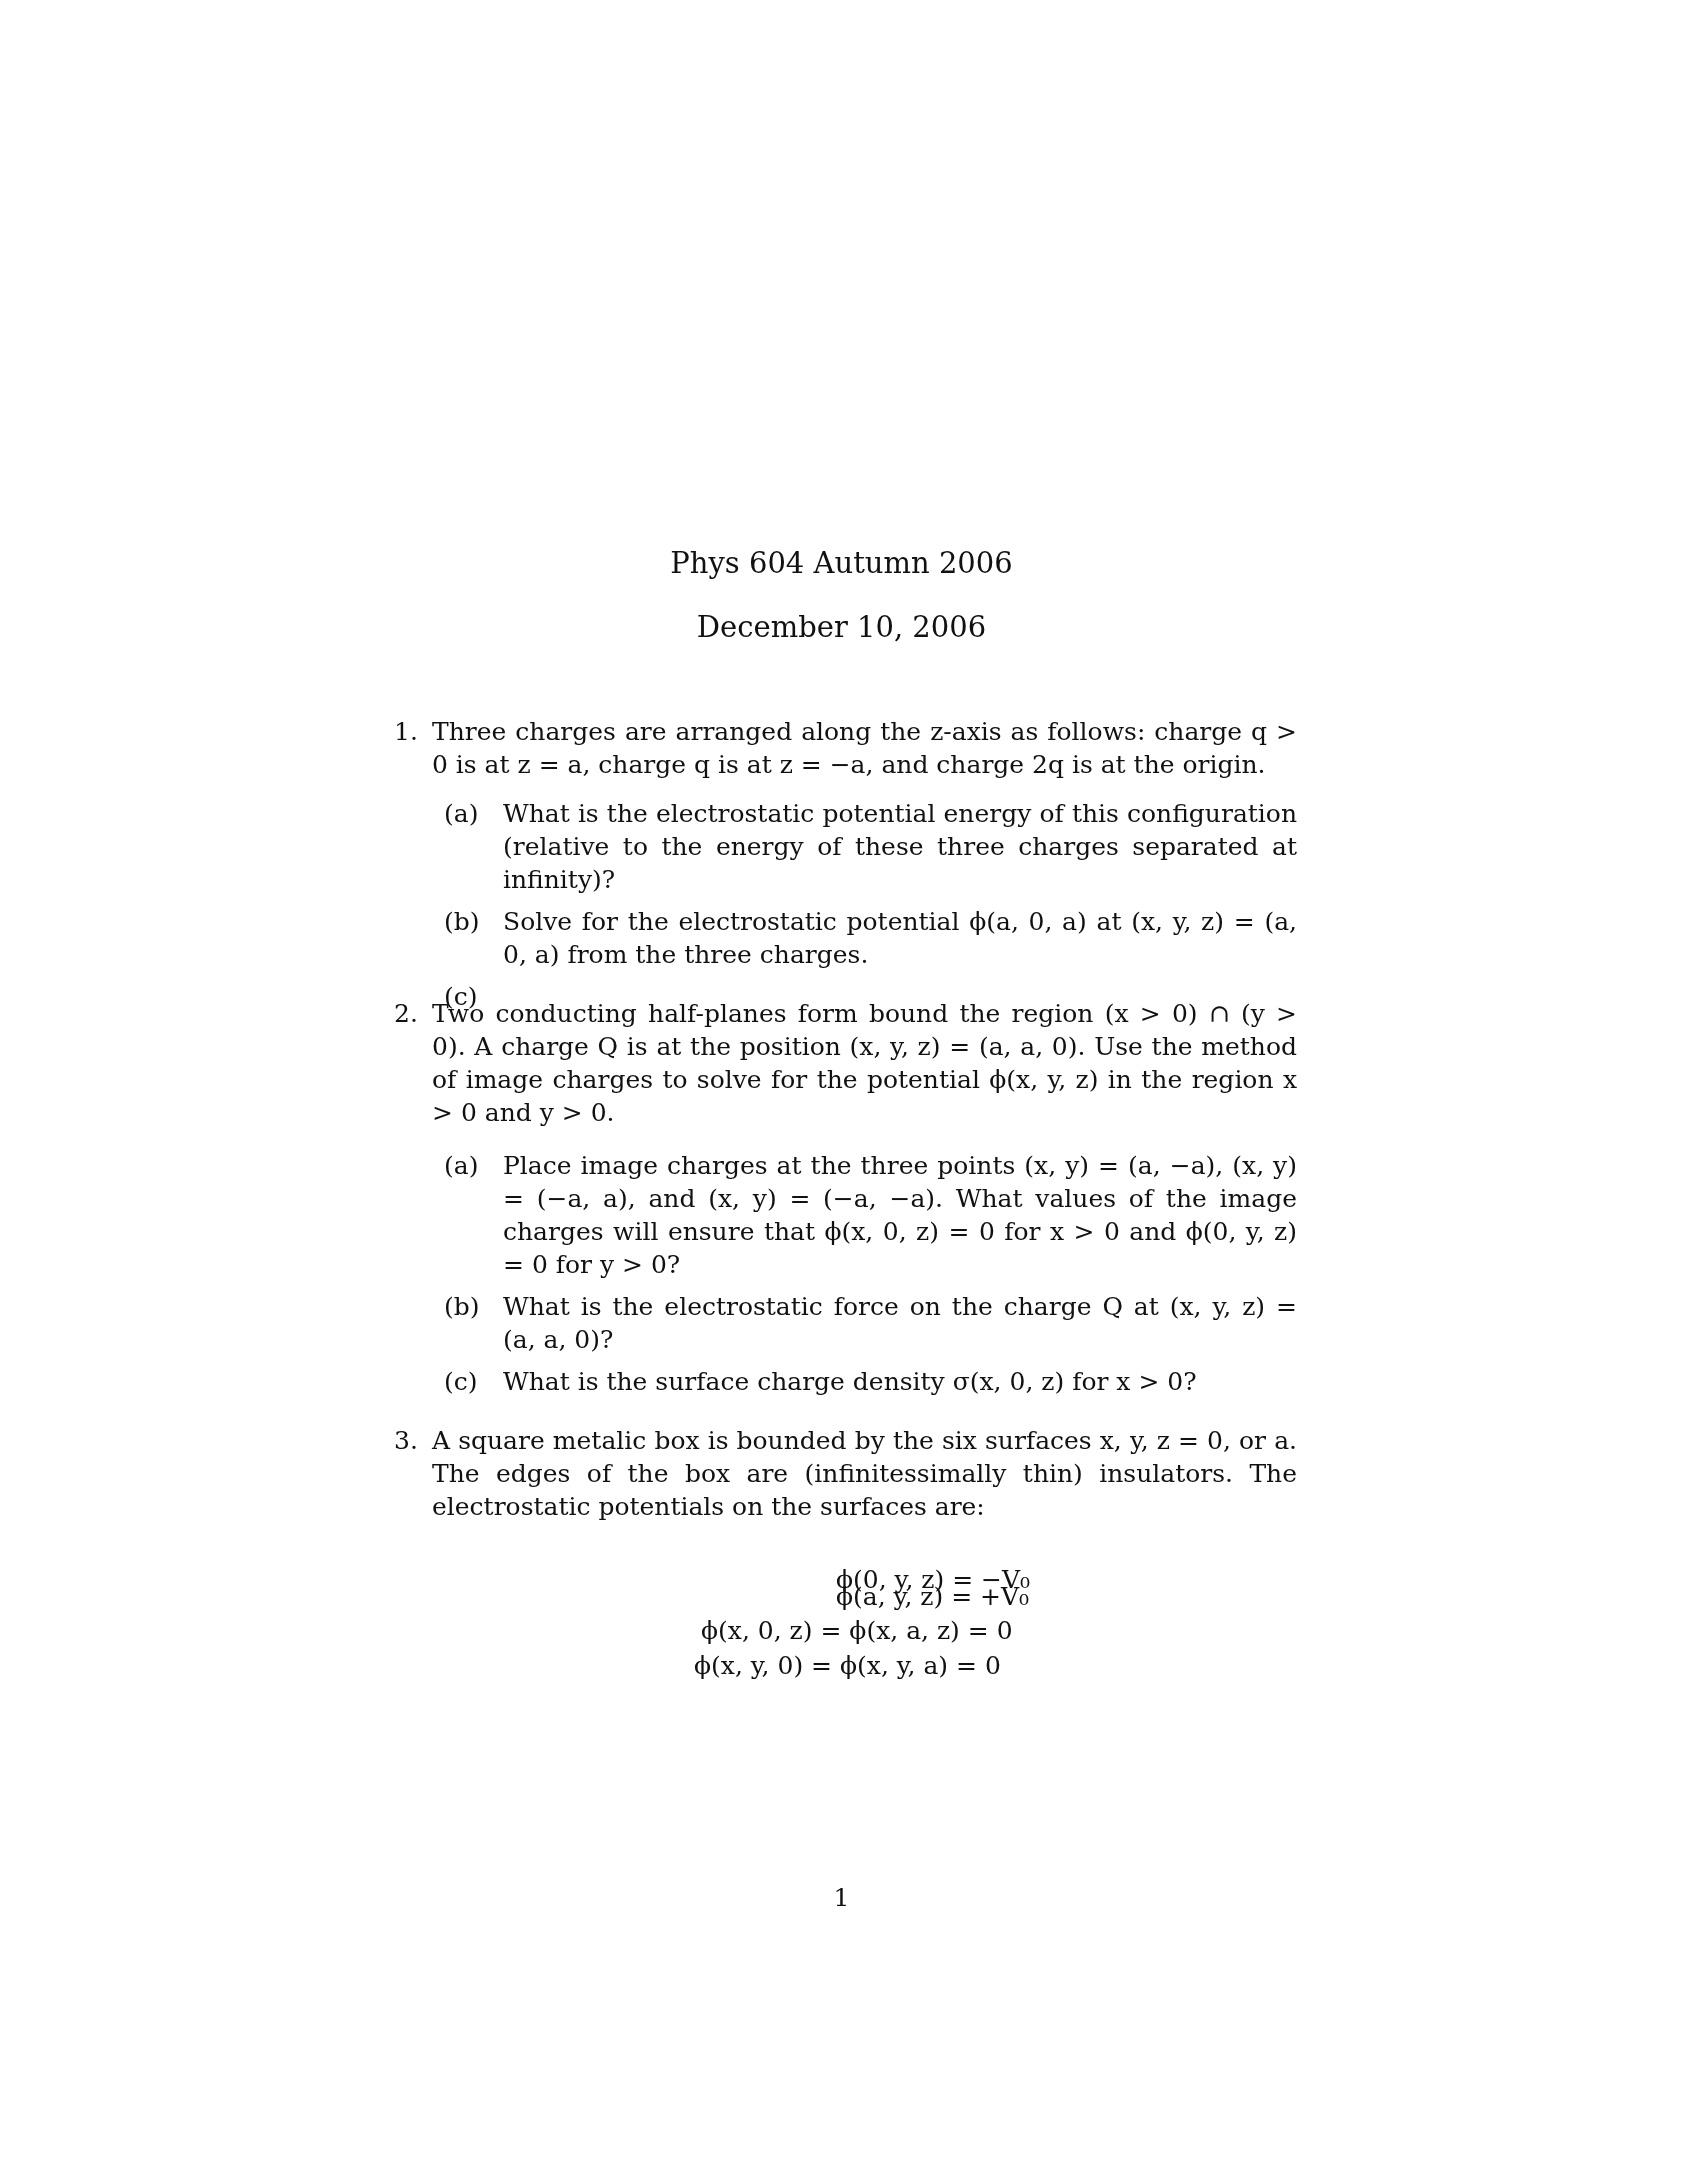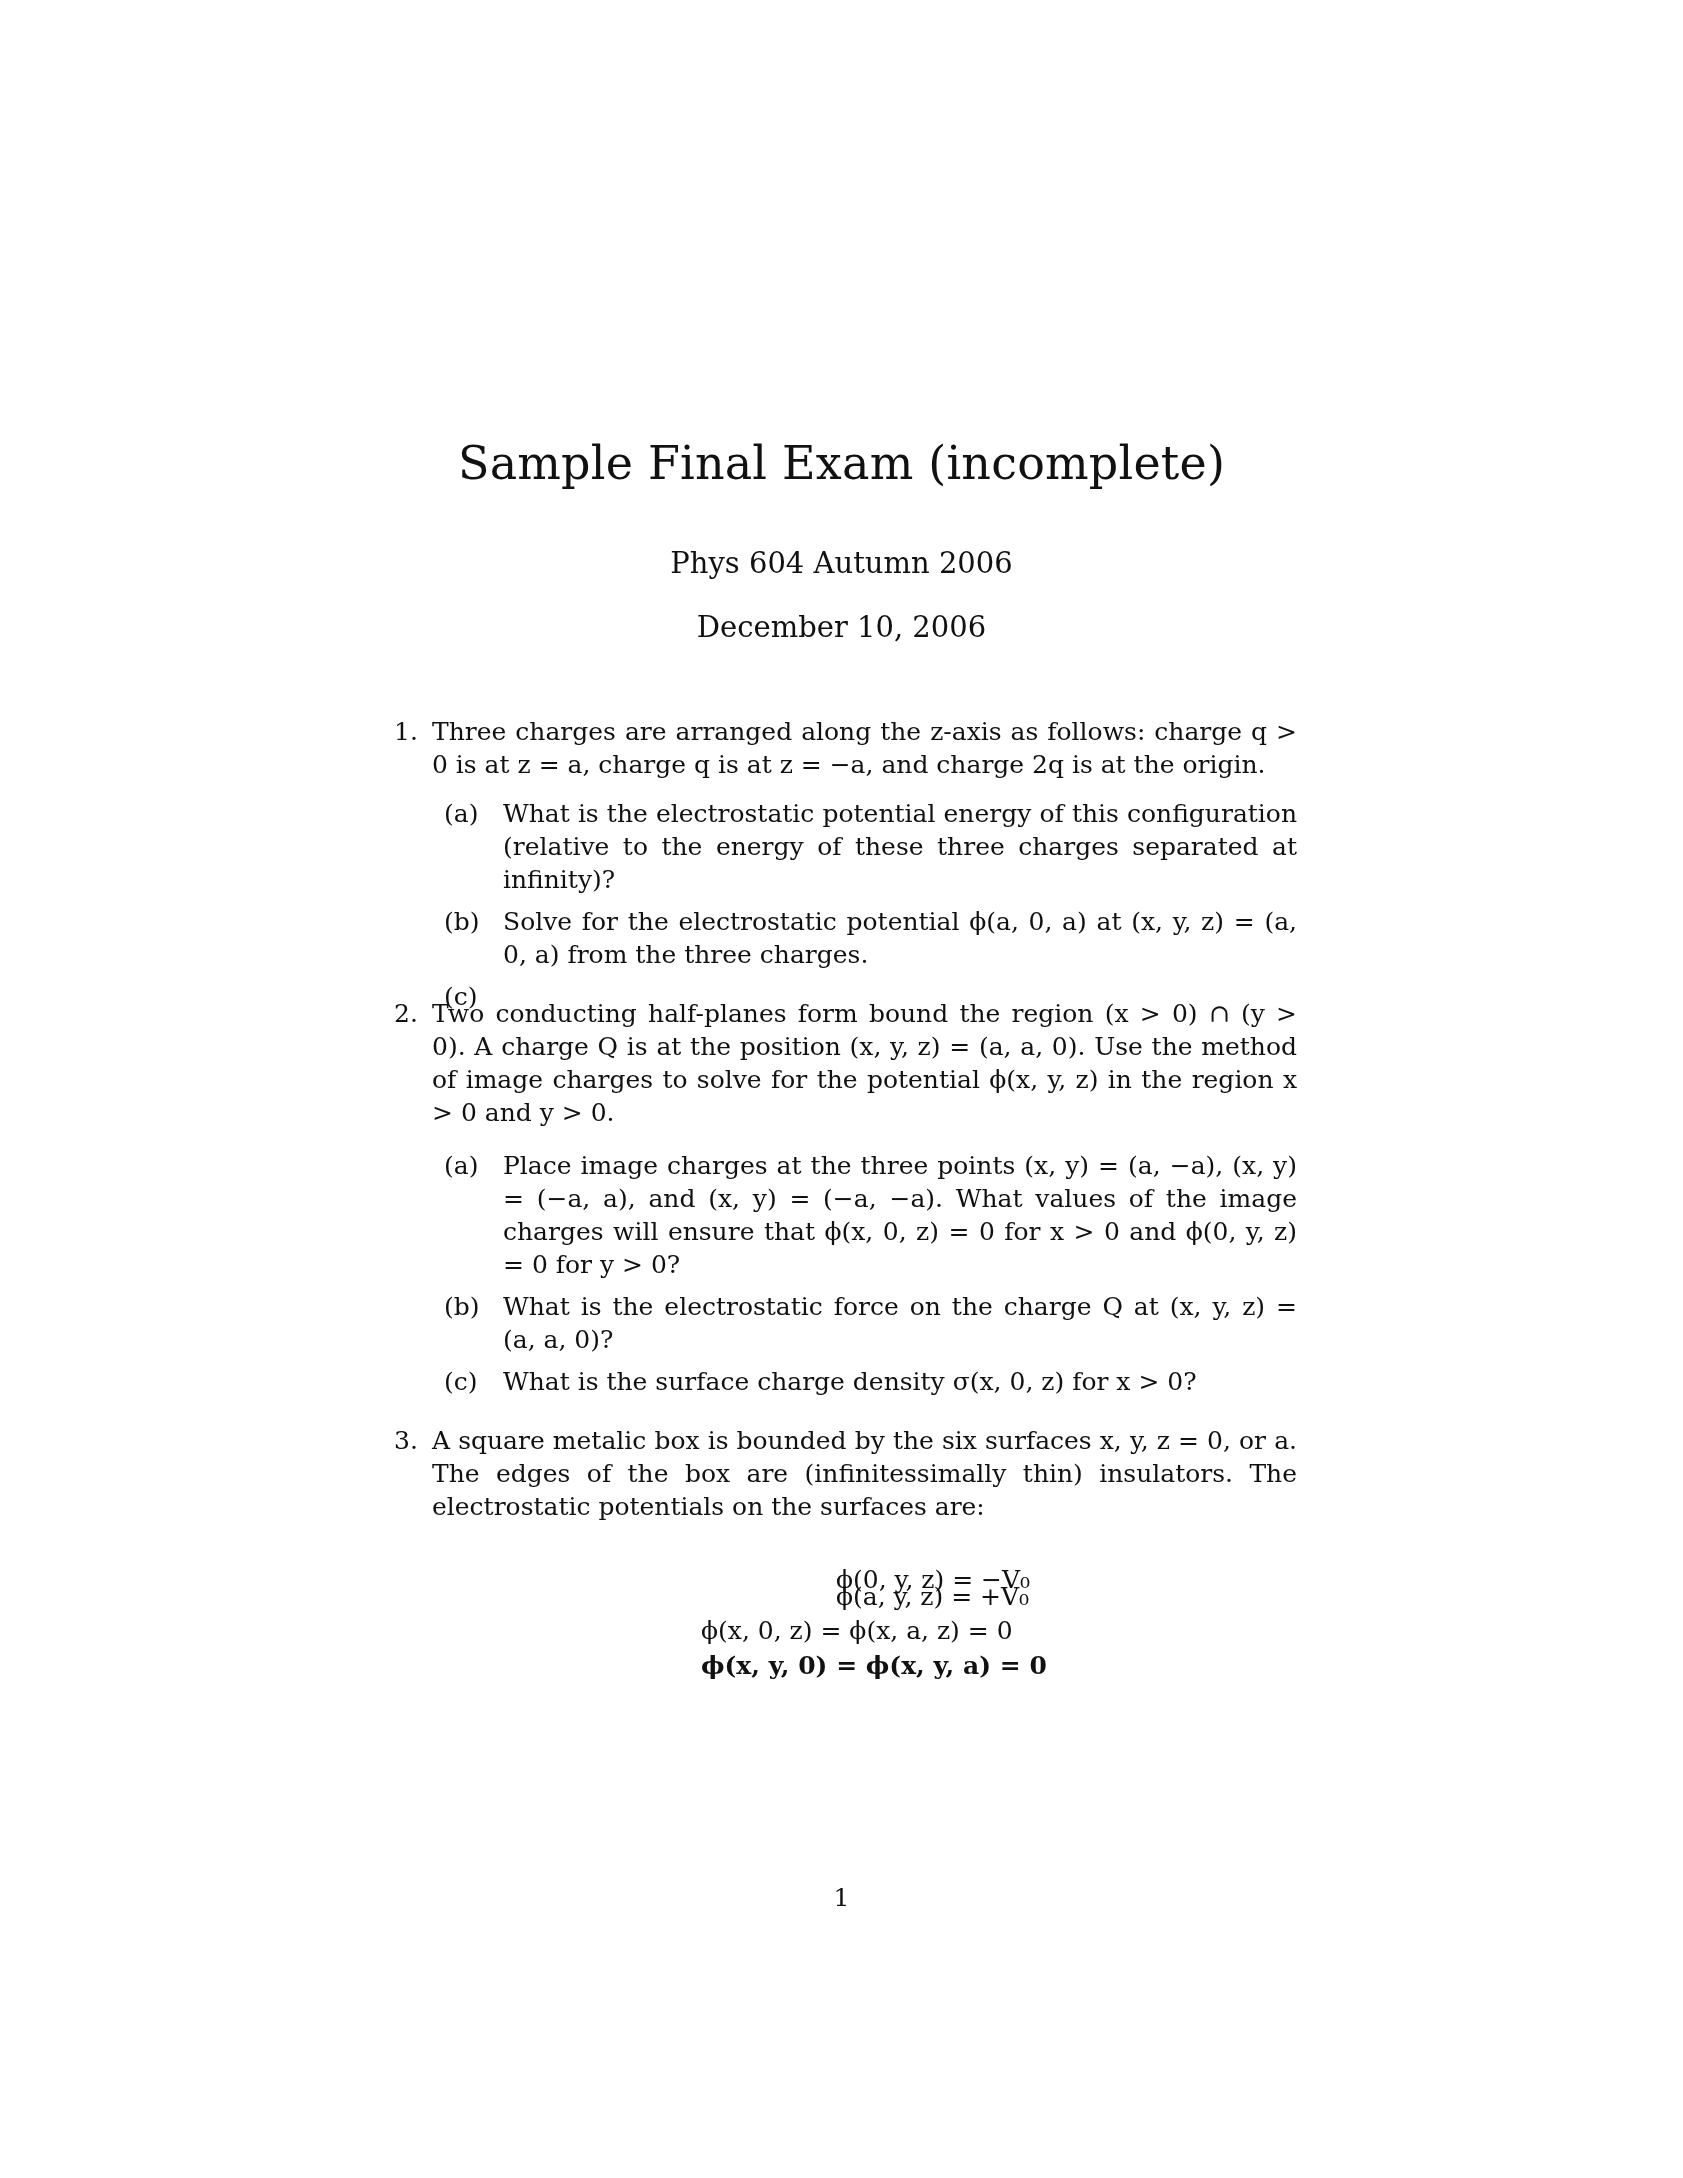--- a/index.html
+++ b/index.html
@@ -31,21 +31,20 @@
     .eqs {
       margin: 22px 0 20px 0; position: relative; height: 139px;
     }
     .eq { position: absolute; white-space: nowrap; }
     .pagenum { position: absolute; top: 1883px; left: 0; width: 1683px; text-align: center; font-size: 25px; }
   </style>
 </head>
 <body>
 
 <div class="page">
-  <div class="title">Sample Final Exam (incomplete)</div>
   <div class="subtitle course">Phys 604 Autumn 2006</div>
   <div class="subtitle date">December 10, 2006</div>
 
   <div class="content">
 
     <div class="problem">
       <span class="num">1.</span>
       <div class="text">Three charges are arranged along the z-axis as follows: charge q &gt; 0 is at z = a, charge q is at z = −a, and charge 2q is at the origin.</div>
       <div class="parts">
         <div class="part">
@@ -81,21 +80,21 @@
       </div>
     </div>
 
     <div class="problem" style="margin-top:26px;">
       <span class="num">3.</span>
       <div class="text">A square metalic box is bounded by the six surfaces x, y, z = 0, or a. The edges of the box are (infinitessimally thin) insulators. The electrostatic potentials on the surfaces are:</div>
       <div class="eqs">
         <div class="eq" style="left:404px; top:0px;margin-top:18px;">ϕ(0, y, z) = −V₀</div>
         <div class="eq" style="left:404px; top:35px;">ϕ(a, y, z) = +V₀</div>
         <div class="eq" style="left:269px; top:69px;">ϕ(x, 0, z) = ϕ(x, a, z) = 0</div>
-        <div class="eq" style="left:269px; top:104px;font-weight:bold;">ϕ(x, y, 0) = ϕ(x, y, a) = 0</div>
+        <div class="eq" style="left:262px; top:104px;">ϕ(x, y, 0) = ϕ(x, y, a) = 0</div>
       </div>
     </div>
 
   </div>
 
   <div class="pagenum">1</div>
 </div>
 
 
 </body></html>

